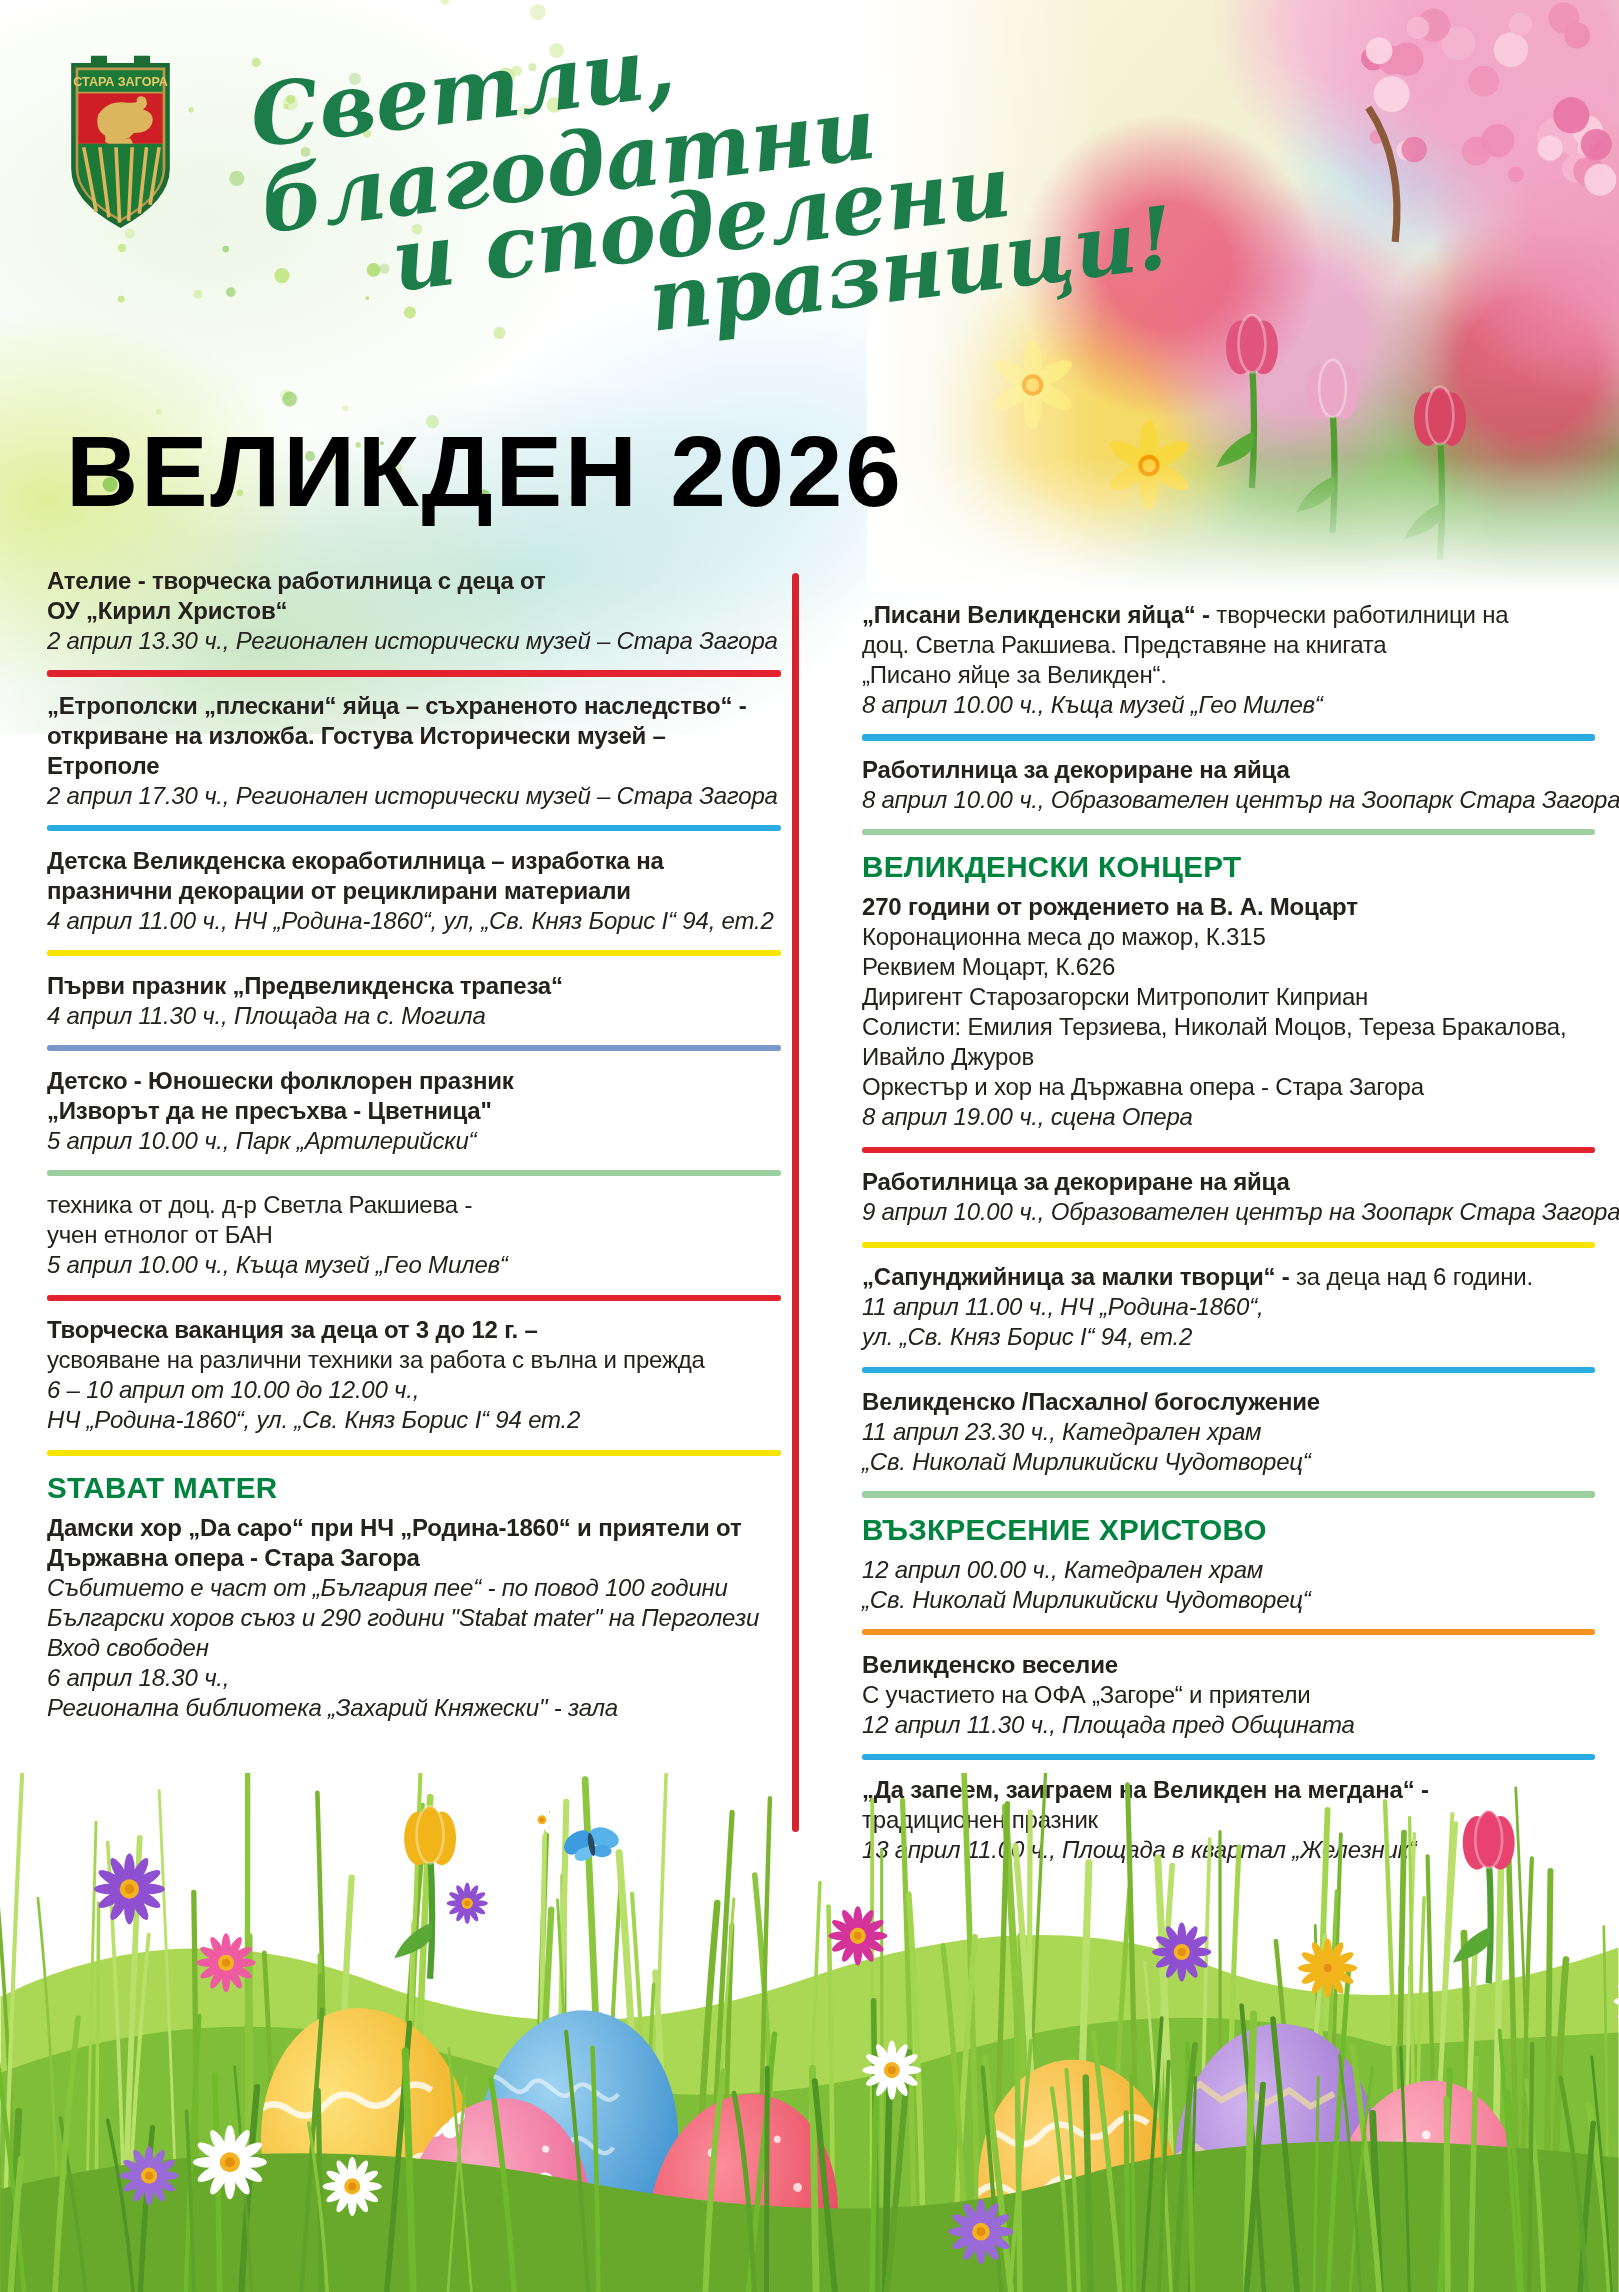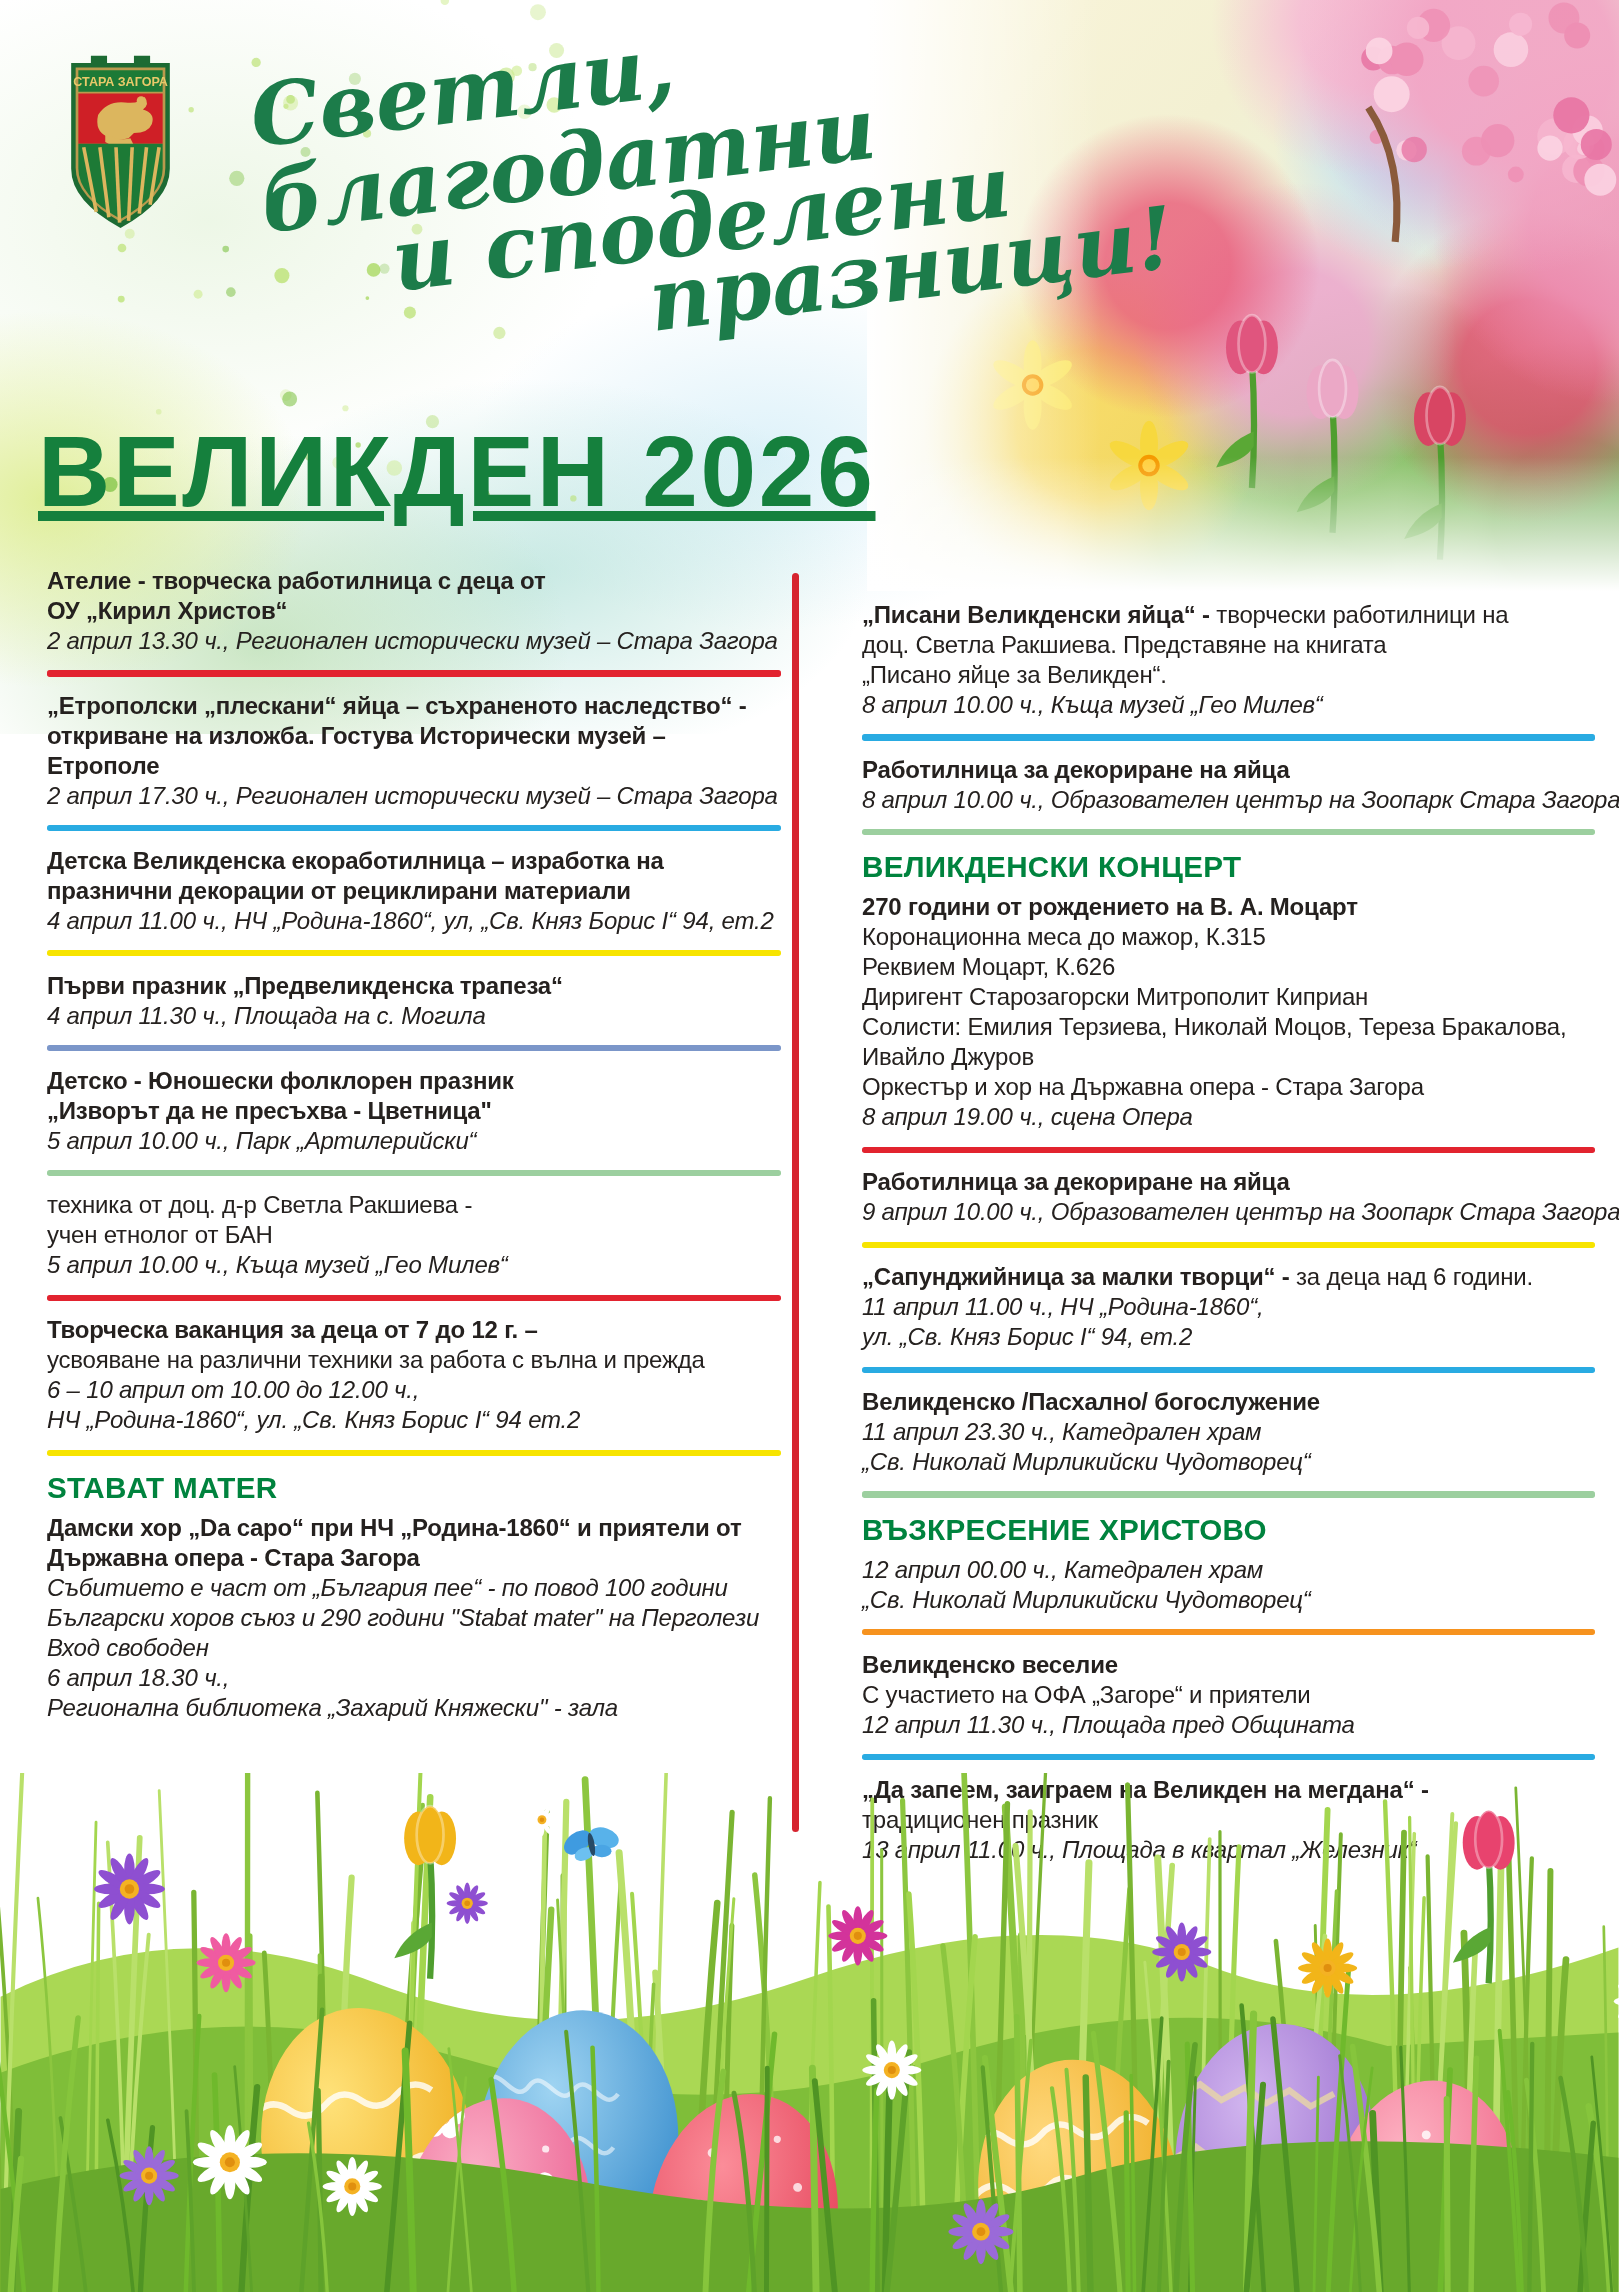--- a/index.html
+++ b/index.html
@@ -41,22 +41,22 @@
   .logo{position:absolute;left:64px;top:45px;}
 
   
   .greet{position:absolute;left:228px;top:23px;width:896px;transform:rotate(-7deg);
     font-family:"DejaVu Serif",serif;font-style:italic;font-weight:700;color:#1c7c4a;line-height:1;}
   .greet .g1{font-size:86px;margin-left:34px;}
   .greet .g2{font-size:86px;margin-left:157px;margin-top:-12.5px;}
   .greet .g3{font-size:86px;margin-left:407px;margin-top:-14.3px;}
 
   
-  .title{position:absolute;left:38px;top:414px;font-size:100px;font-weight:800;
-    letter-spacing:2.7px;color:#15803d;text-decoration:underline;}
+  .title{position:absolute;left:66px;top:414px;font-size:100px;font-weight:800;
+    letter-spacing:2.7px;color:#000000;}
 
   
   .col{position:absolute;width:734px;font-size:24px;letter-spacing:-0.2px;}
   .colL{left:47px;top:566px;}
   .colR{left:862px;top:600px;width:733px;}
   .ln{line-height:30px;white-space:nowrap;}
   .ln .b{font-weight:700;}
   .ln .r{font-weight:400;}
   .ln .i{font-style:italic;font-weight:400;}
   .sep{height:6.3px;border-radius:2.7px;margin:14.3px 0;}
@@ -290,21 +290,21 @@
       <div class="ln"><span class="i">5 април 10.00 ч., Парк „Артилерийски“</span></div>
     </div>
     <div class="sep" style="background: rgb(156, 207, 159);"></div>
     <div class="ev">
       <div class="ln"><span class="r">техника от доц. д-р Светла Ракшиева -</span></div>
       <div class="ln"><span class="r">учен етнолог от БАН</span></div>
       <div class="ln"><span class="i">5 април 10.00 ч., Къща музей „Гео Милев“</span></div>
     </div>
     <div class="sep" style="background: rgb(226, 35, 47);"></div>
     <div class="ev">
-      <div class="ln"><span class="b">Творческа ваканция за деца от 7 до 12 г. –</span></div>
+      <div class="ln"><span class="b">Творческа ваканция за деца от 3 до 12 г. –</span></div>
       <div class="ln"><span class="r">усвояване на различни техники за работа с вълна и прежда</span></div>
       <div class="ln"><span class="i">6 – 10 април от 10.00 до 12.00 ч.,</span></div>
       <div class="ln"><span class="i">НЧ „Родина-1860“, ул. „Св. Княз Борис I“ 94 ет.2</span></div>
     </div>
     <div class="sep" style="background: rgb(247, 228, 0);"></div>
     <div class="shead">STABAT MATER</div>
     <div class="ev">
       <div class="ln"><span class="b">Дамски хор „Da capo“ при НЧ „Родина-1860“ и приятели от</span></div>
       <div class="ln"><span class="b">Държавна опера - Стара Загора</span></div>
       <div class="ln"><span class="i">Събитието е част от „България пее“ - по повод 100 години</span></div>

